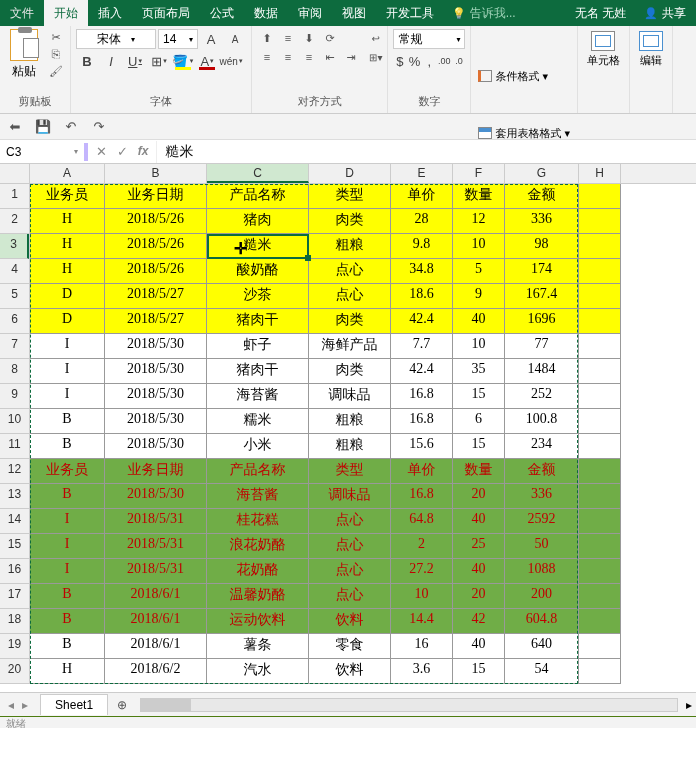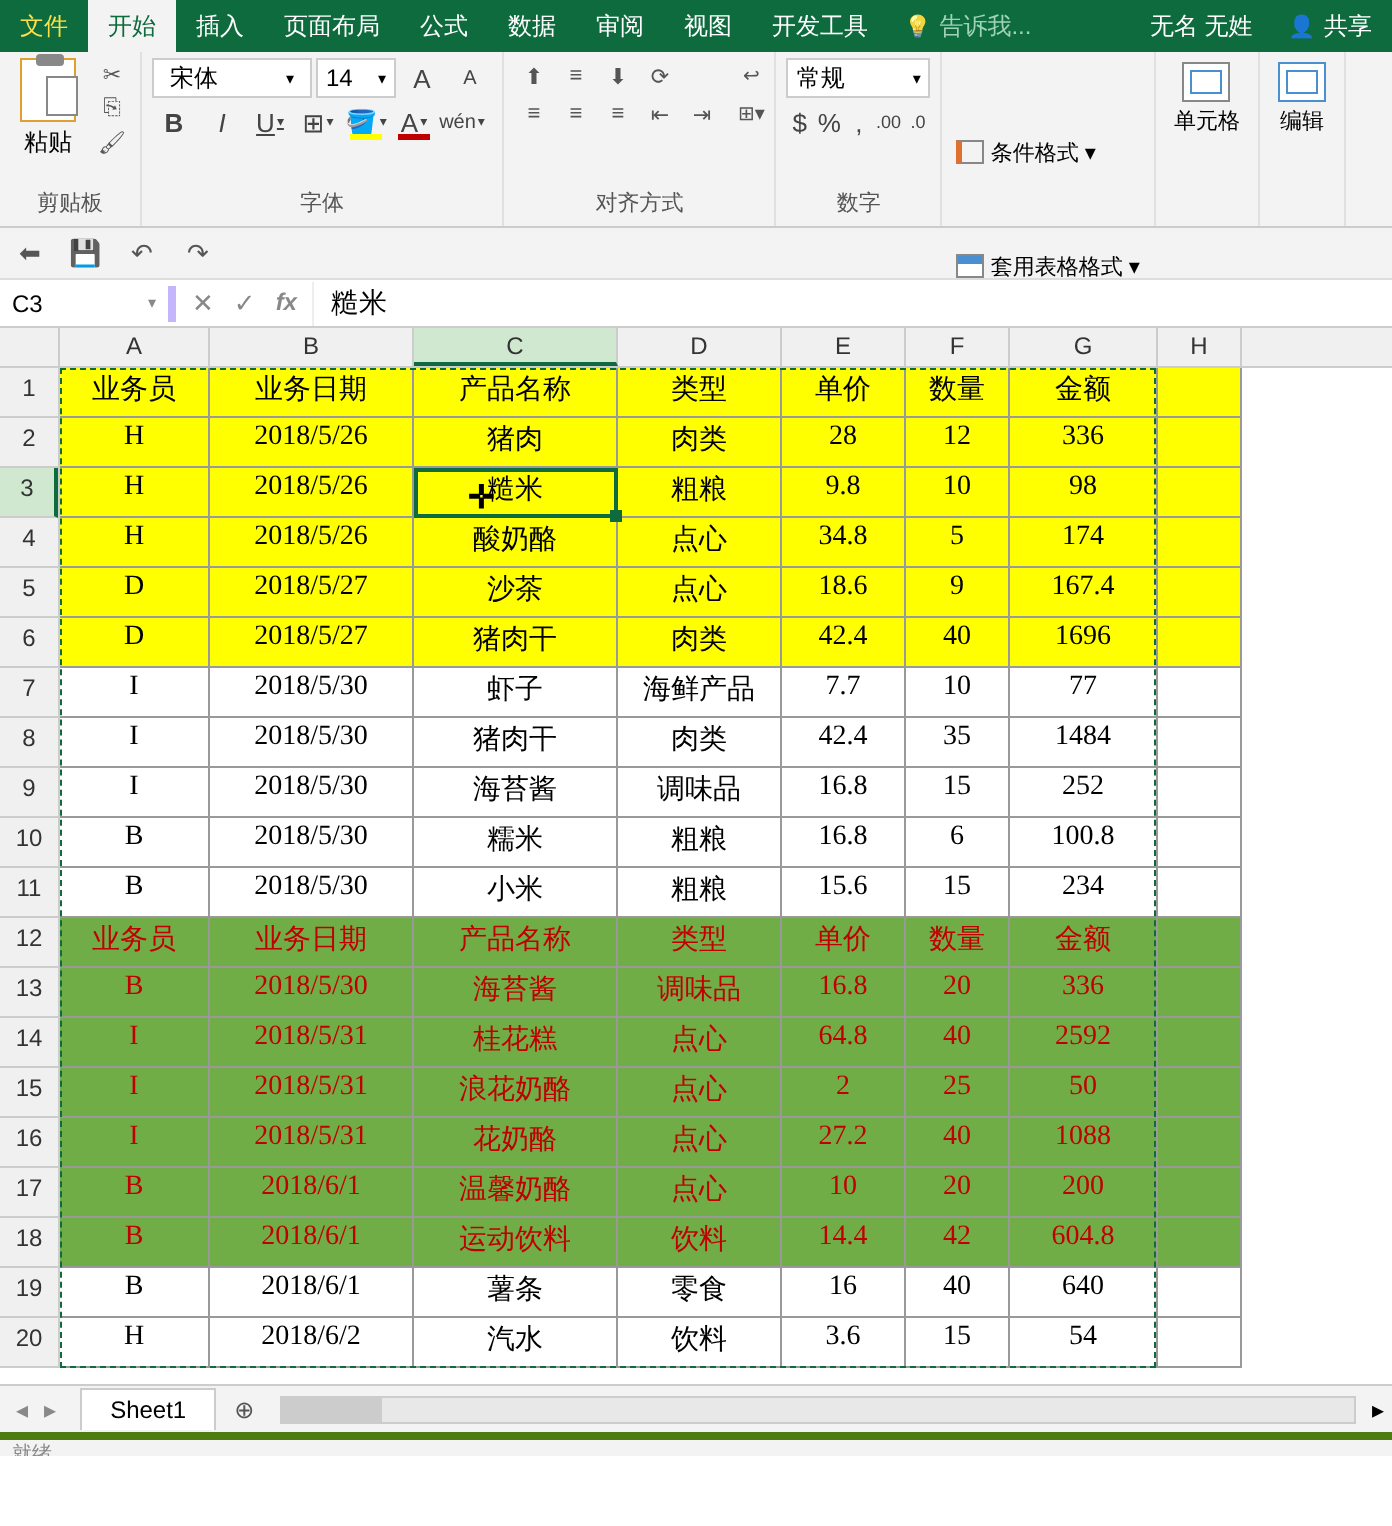--- a/index.html
+++ b/index.html
@@ -2,21 +2,21 @@
 <html><head>
 <meta charset="utf-8">
 <style>
 * { box-sizing: border-box; margin: 0; padding: 0; font-family: "Microsoft YaHei", Arial, sans-serif; }
 body { background: #fff; font-size: 12px; width: 696px; }
 
 
 .tabs { display: flex; background: #0d6b3e; color: #fff; height: 26px; align-items: stretch; }
 .tab { padding: 5px 10px; cursor: pointer; font-size: 12px; }
 .tab.active { background: #f3f3f3; color: #0d6b3e; }
-.tab.file { background: #0d6b3e; color: #fde047; }
+.tab.file { background: #0d6b3e; color: #e5e5e5; }
 .tell-me { padding: 5px 8px; color: #9fd3b8; display: flex; align-items: center; gap: 4px; }
 .tell-me::before { content: "💡"; font-size: 11px; filter: grayscale(0.3); }
 .spacer { flex: 1; }
 .user { padding: 5px 8px; }
 .share { padding: 5px 10px; background: #0d6b3e; display: flex; align-items: center; gap: 4px; }
 .share::before { content: "👤"; font-size: 11px; }
 
 
 .ribbon { display: flex; background: #f3f3f3; border-bottom: 1px solid #ccc; height: 88px; }
 .group { border-right: 1px solid #e0e0e0; padding: 3px 5px; display: flex; flex-direction: column; justify-content: space-between; }
@@ -24,21 +24,21 @@
 .group-content { flex: 1; display: flex; align-items: flex-start; gap: 4px; }
 
 .paste-btn { display: flex; flex-direction: column; align-items: center; width: 38px; cursor: pointer; }
 .paste-icon { width: 28px; height: 32px; background: #fff; border: 1px solid #e0a030; position: relative; margin-bottom: 2px; }
 .paste-icon::before { content: ""; position: absolute; top: -3px; left: 7px; width: 14px; height: 6px; background: #888; border-radius: 2px; }
 .paste-icon::after { content: ""; position: absolute; bottom: 2px; right: -2px; width: 14px; height: 18px; background: #fff; border: 1px solid #888; }
 .mini-btns { display: flex; flex-direction: column; gap: 1px; }
 .mini-btn { width: 18px; height: 16px; display: flex; align-items: center; justify-content: center; cursor: pointer; font-size: 11px; color: #555; }
 
 .font-row { display: flex; gap: 2px; align-items: center; }
-.font-select { border: 1px solid #ccc; background: #fff; padding: 1px 8px; font-size: 12px; height: 20px; width: 80px; display: flex; align-items: center; justify-content: space-between; }
+.font-select { border: 1px solid #ccc; background: #fff; padding: 1px 20px; font-size: 12px; height: 20px; width: 80px; display: flex; align-items: center; justify-content: space-between; }
 .size-select { border: 1px solid #ccc; background: #fff; padding: 1px 4px; font-size: 12px; height: 20px; width: 40px; display: flex; align-items: center; justify-content: space-between; }
 .font-btn { width: 22px; height: 20px; display: flex; align-items: center; justify-content: center; cursor: pointer; font-size: 13px; color: #444; position: relative; }
 .font-btn.bold { font-weight: bold; }
 .font-btn.italic { font-style: italic; }
 .font-btn.underline { text-decoration: underline; }
 .font-btn .dd { font-size: 7px; margin-left: 1px; }
 .color-bar { position: absolute; bottom: 1px; left: 3px; right: 3px; height: 3px; }
 
 .align-grid { display: flex; flex-direction: column; gap: 1px; }
 .align-row { display: flex; gap: 1px; }
@@ -94,21 +94,21 @@
 
 
 .sheet-bar { display: flex; align-items: center; border-top: 1px solid #ccc; background: #f3f3f3; height: 24px; font-size: 12px; }
 .sheet-nav { display: flex; padding: 0 6px; gap: 4px; color: #888; }
 .sheet-nav span { cursor: pointer; padding: 0 2px; }
 .sheet-tab { background: #fff; border: 1px solid #ccc; border-bottom: none; padding: 3px 14px; cursor: pointer; margin-left: 4px; }
 .sheet-add { padding: 3px 8px; cursor: pointer; color: #555; border: 1px solid transparent; }
 .scroll-track { flex: 1; margin: 0 4px; height: 14px; background: #e8e8e8; border: 1px solid #ccc; position: relative; }
 .scroll-thumb { position: absolute; left: 0; top: 0; bottom: 0; width: 50px; background: #ccc; }
 
-.status { background: #f3f3f3; border-top: 4px solid #4d7c0f; height: 12px; font-size: 10px; padding: 0 6px; color: #888; }
+.status { background: #f3f3f3; border-top: 1px solid #4d7c0f; height: 12px; font-size: 10px; padding: 0 6px; color: #888; }
 
 .cw-a { width: 75px; } .cw-b { width: 102px; } .cw-c { width: 102px; } .cw-d { width: 82px; } .cw-e { width: 62px; } .cw-f { width: 52px; } .cw-g { width: 74px; } .cw-h { width: 42px; }
 </style>
 </head>
 <body>
 
 <div class="tabs">
   <div class="tab file">文件</div>
   <div class="tab active">开始</div>
   <div class="tab">插入</div>

